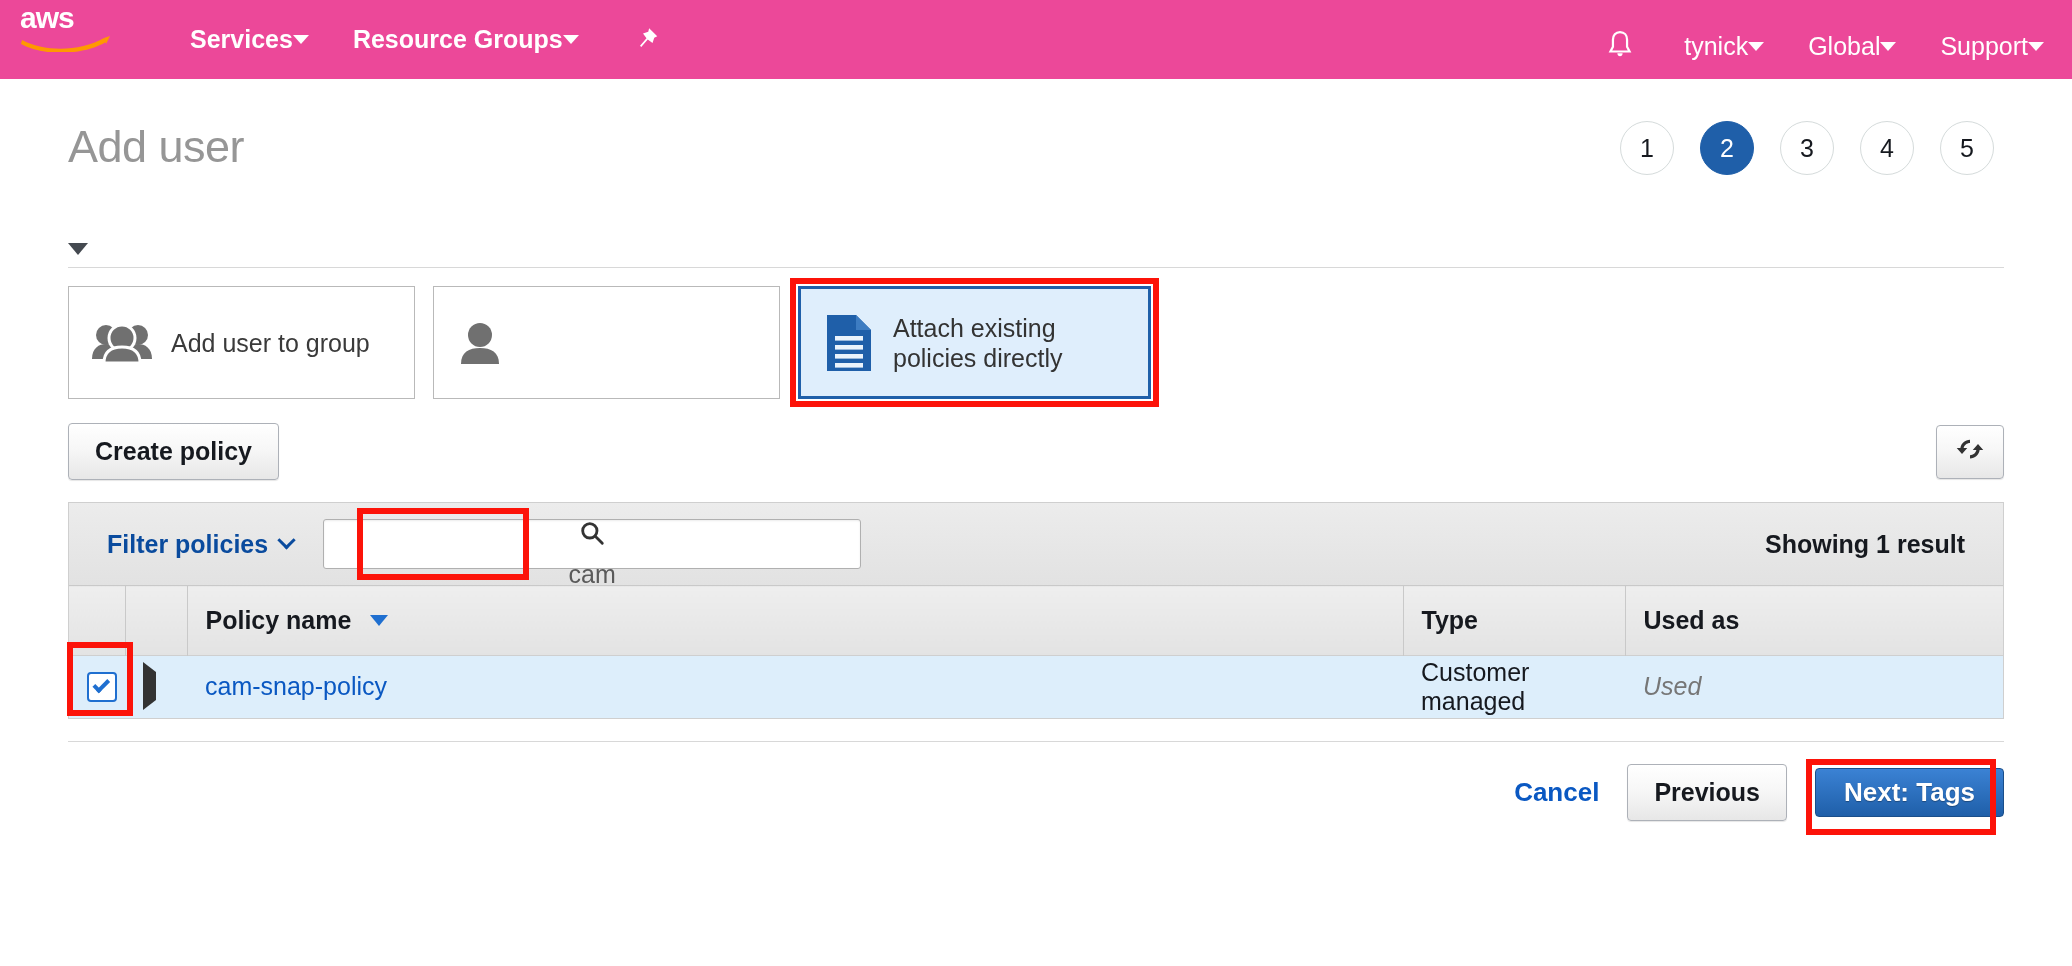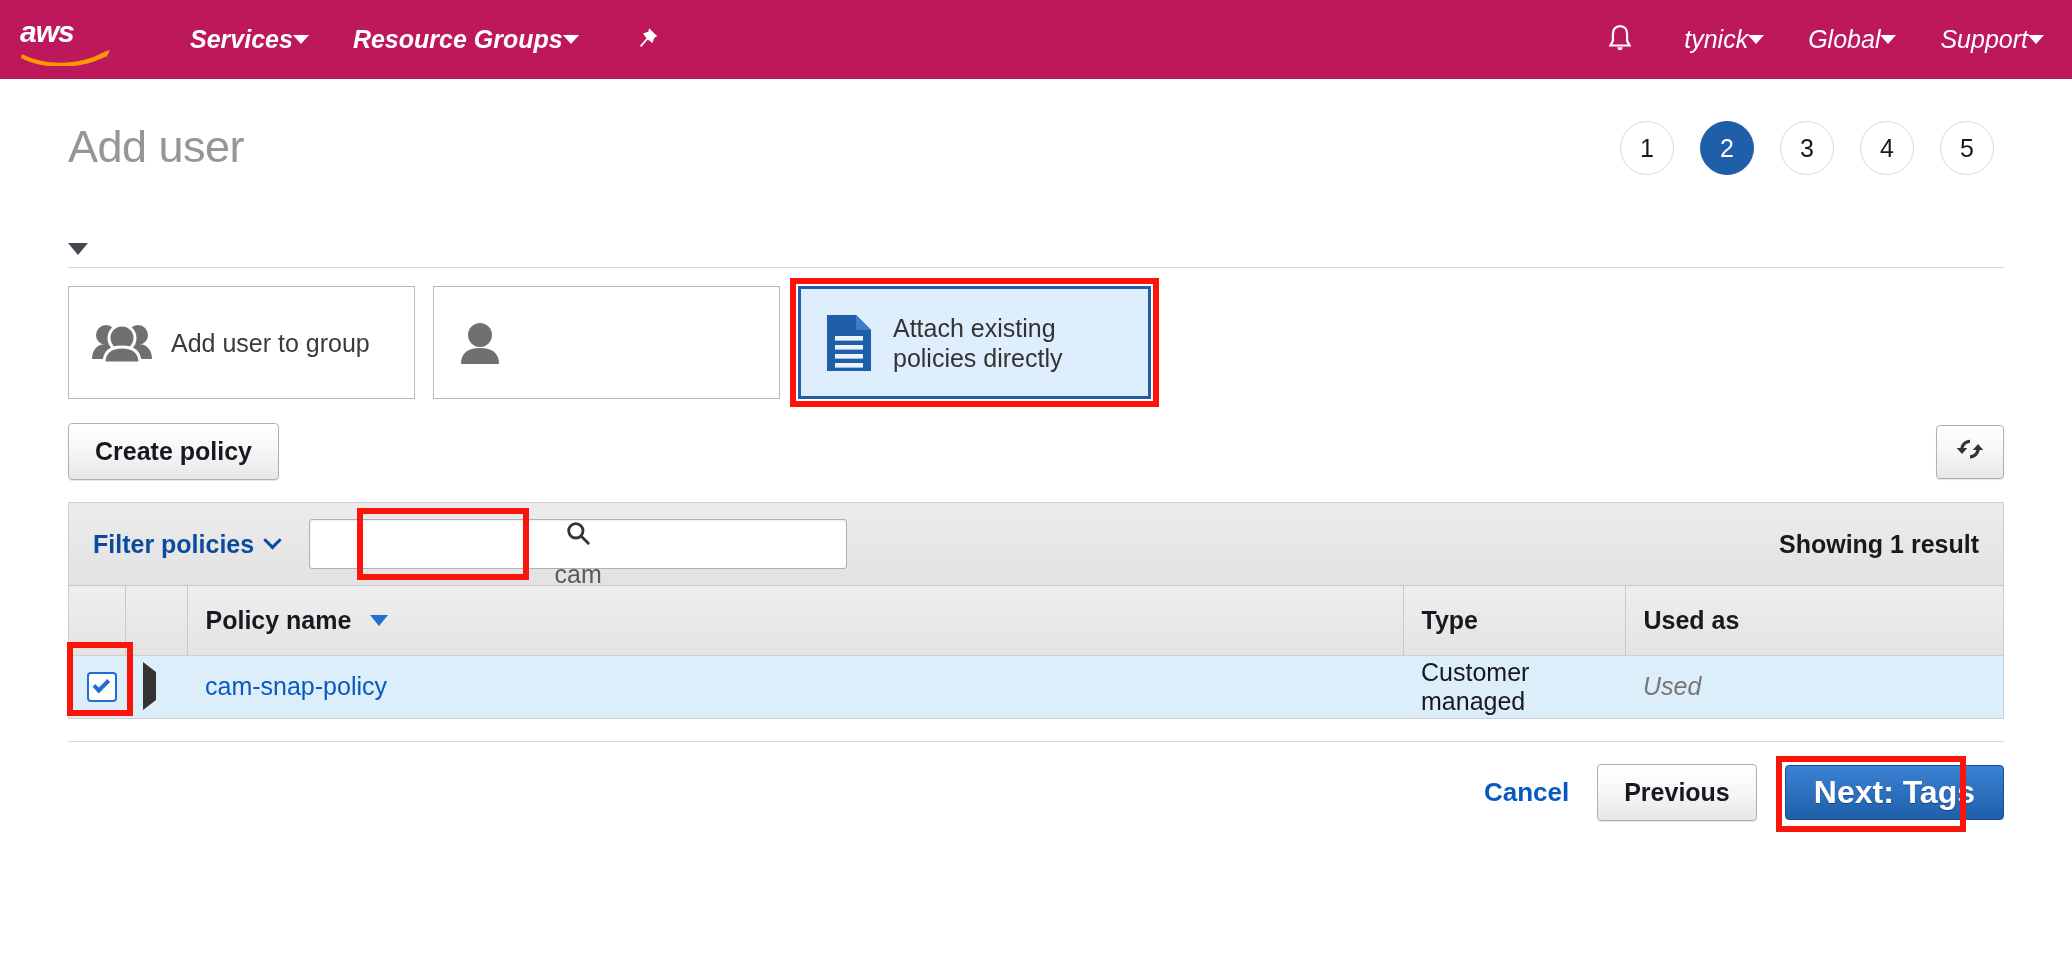--- a/index.html
+++ b/index.html
@@ -6,24 +6,23 @@
   html, body {
     width: 2072px; height: 966px;
     background: #ffffff;
     font-family: "Liberation Sans", sans-serif;
     overflow: hidden;
   }
 
   
   .topnav {
     height: 79px; width: 2072px;
-    background: #be185d;
-    display: flex; align-items: center;
+    background: #ec4899;
+    display: flex; 
     position: relative;
-    font-style: italic;
   }
   .aws-logo { margin-left: 18px; width: 96px; height: 52px; position: relative; }
   .nav-left { display: flex; align-items: center; margin-left: 54px; }
   .nav-item {
     color: #ffffff; font-size: 25px; font-weight: 700;
     display: flex; align-items: center; 
     padding: 0 22px; height: 92px; cursor: pointer;
     white-space: nowrap;
   }
   .nav-right { position: absolute; right: 6px; display: flex; align-items: center; }
@@ -104,21 +103,21 @@
     width: 68px; height: 54px; display: flex;
     align-items: center; justify-content: center;
     padding: 0;
   }
 
   
   .panel { margin-top: 22px; border: 1px solid #cfcfcf; }
   .filter-bar {
     background: linear-gradient(to bottom,#ececec 0%, #e2e2e2 100%);
     height: 82px; display: flex; align-items: center;
-    padding: 0 24px; position: relative;
+    padding: 0 38px; position: relative;
   }
   .filter-link {
     color: #0a4b9e; font-size: 25px; font-weight: 700;
     display: flex; align-items: center; gap: 12px; cursor: pointer;
   }
   .chev-down {
     display: inline-block; width: 13px; height: 13px;
     border-right: 3px solid #0a4b9e; border-bottom: 3px solid #0a4b9e;
     transform: rotate(45deg) translate(-3px,-3px);
   }
@@ -174,21 +173,21 @@
   }
 
   
   .footer-rule { border-top: 1.5px solid #d8d8d8; margin-top: 22px; }
   .footer {
     display: flex; align-items: center; justify-content: flex-end;
     gap: 28px; padding: 22px 0 0 0; position: relative;
   }
   .link-cancel { color: #0a58c2; font-size: 26px; font-weight: 700; cursor: pointer; }
   .btn-primary {
-    font-weight: 700; font-size: 32px; color: #ffffff;
+    font-weight: 700; font-size: 26px; color: #ffffff;
     background: linear-gradient(to bottom,#3b82d4 0%,#1f5fa9 100%);
     border: 1px solid #1a4e8a; border-radius: 4px;
     padding: 8px 28px; cursor: pointer;
     text-shadow: 0 1px 1px rgba(0,0,0,0.3);
   }
 </style>
 </head>
 <body>
 
 <div class="topnav">

